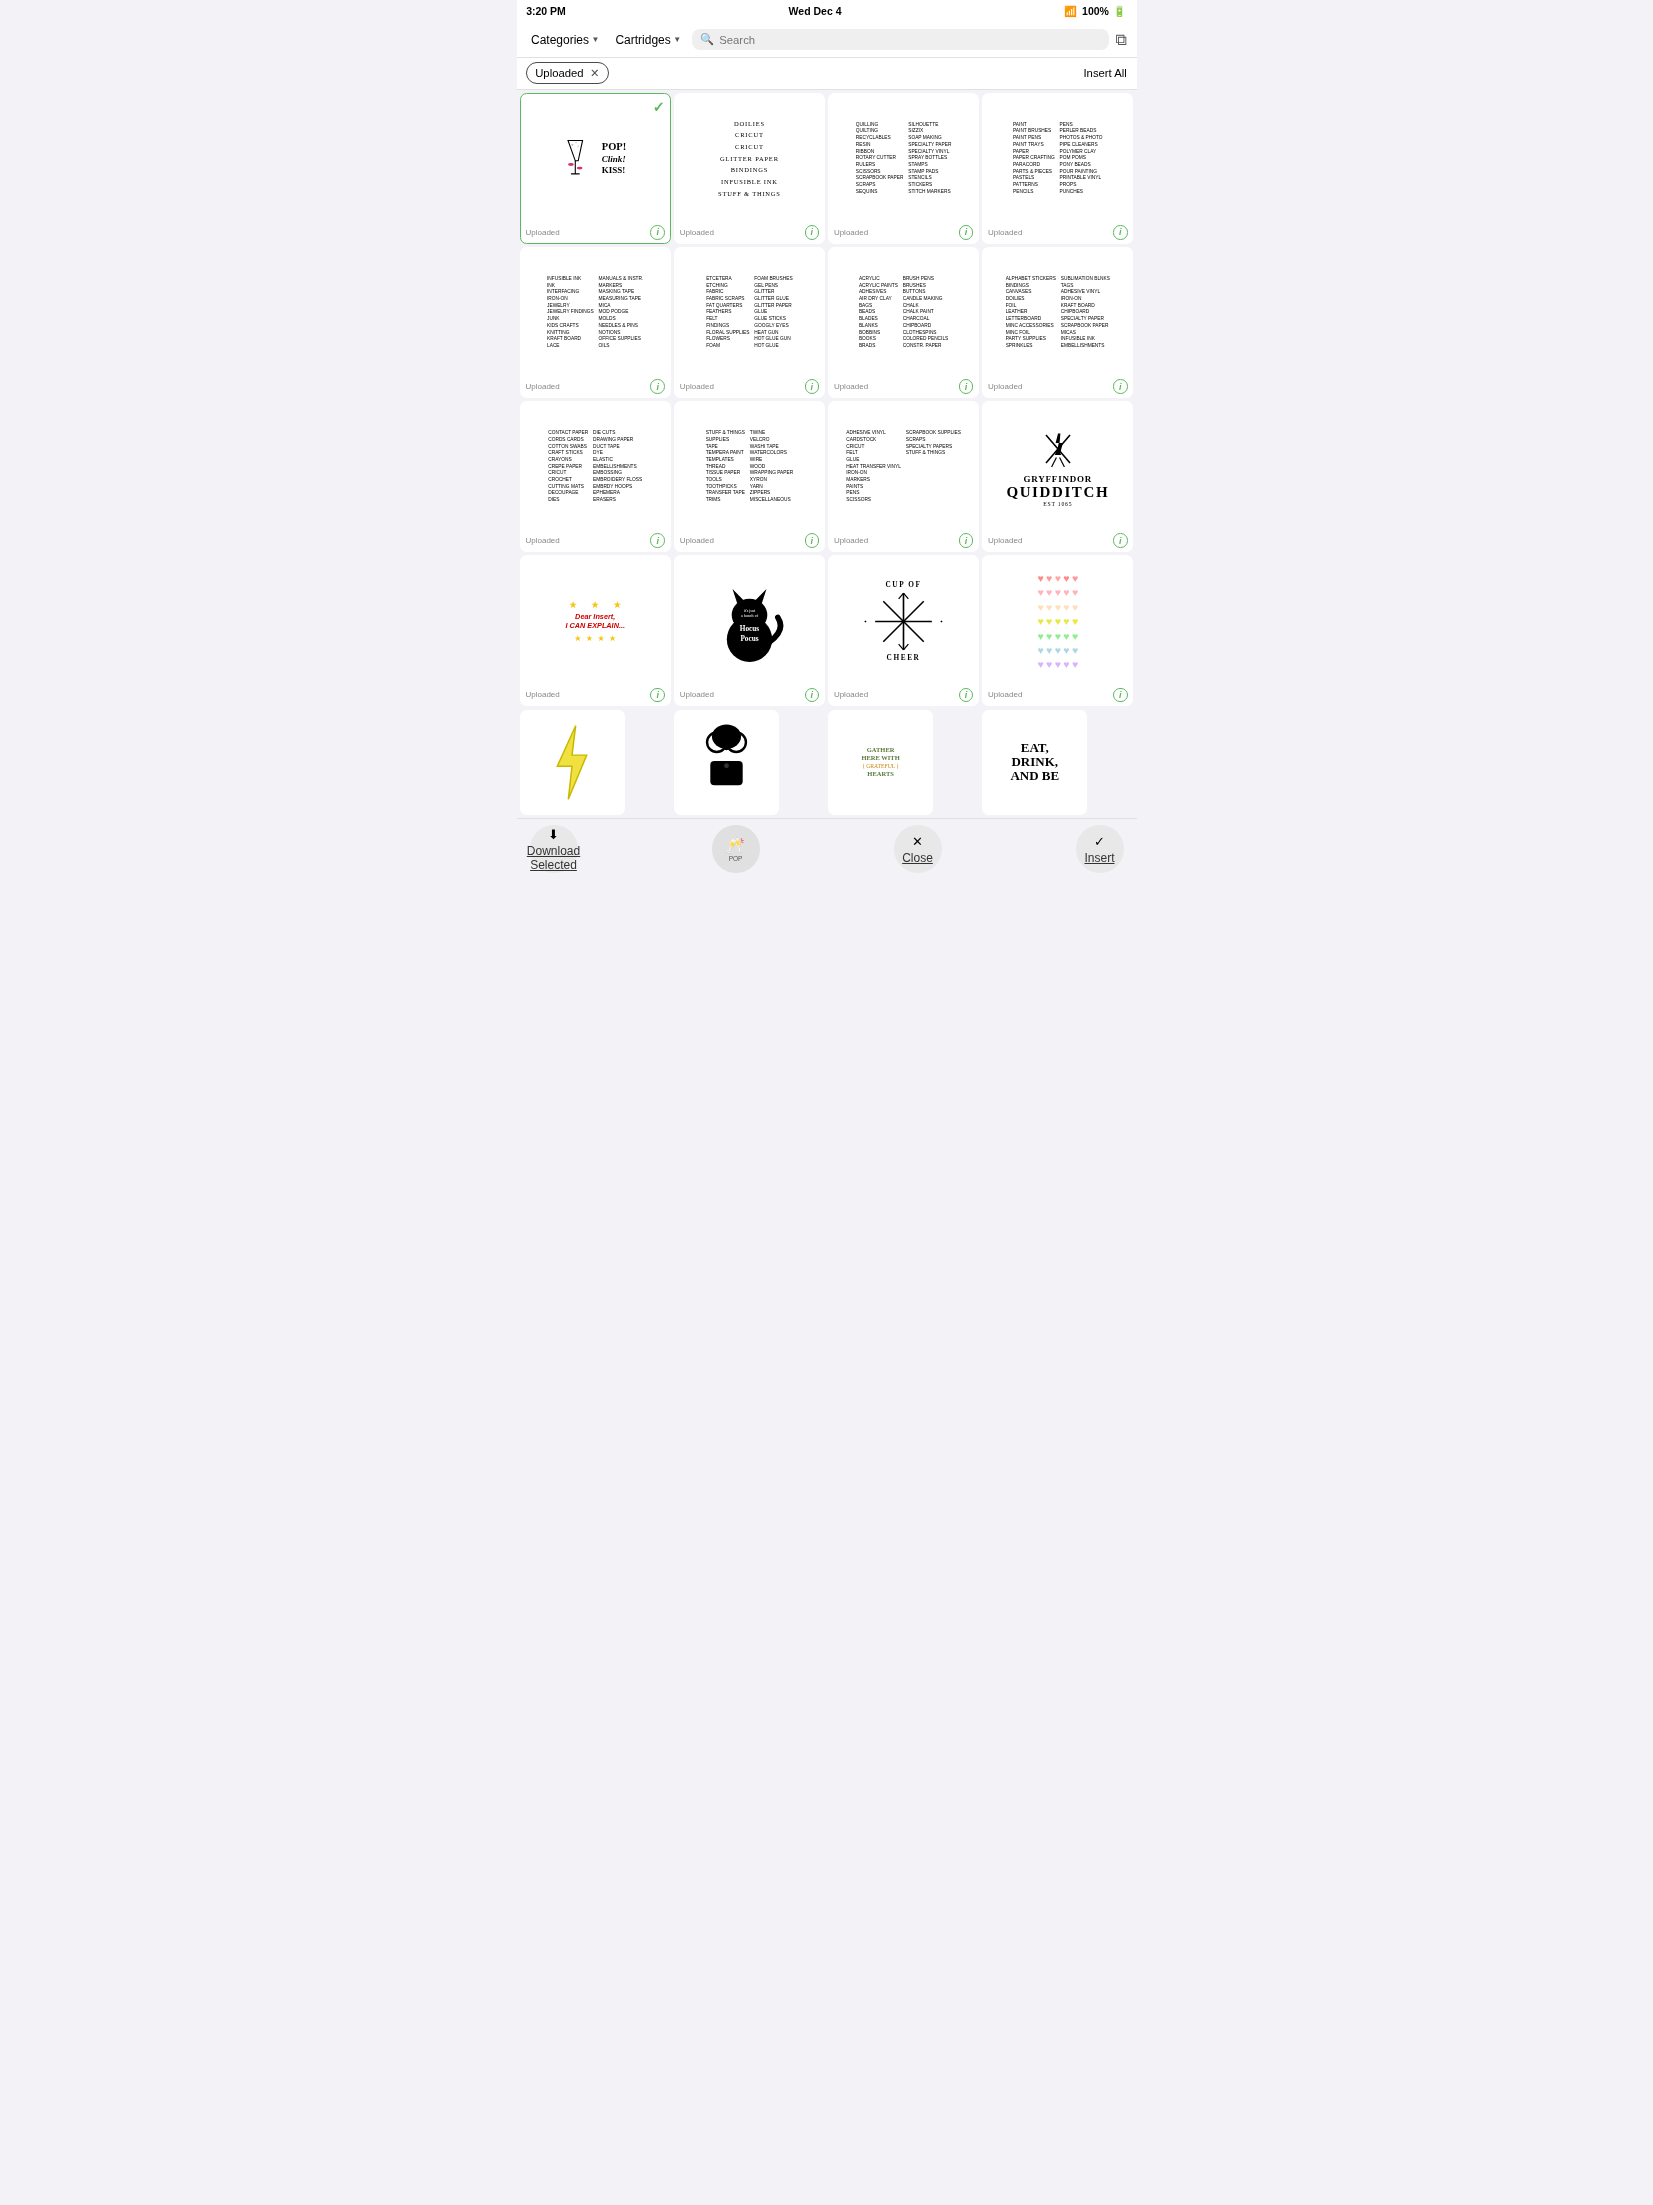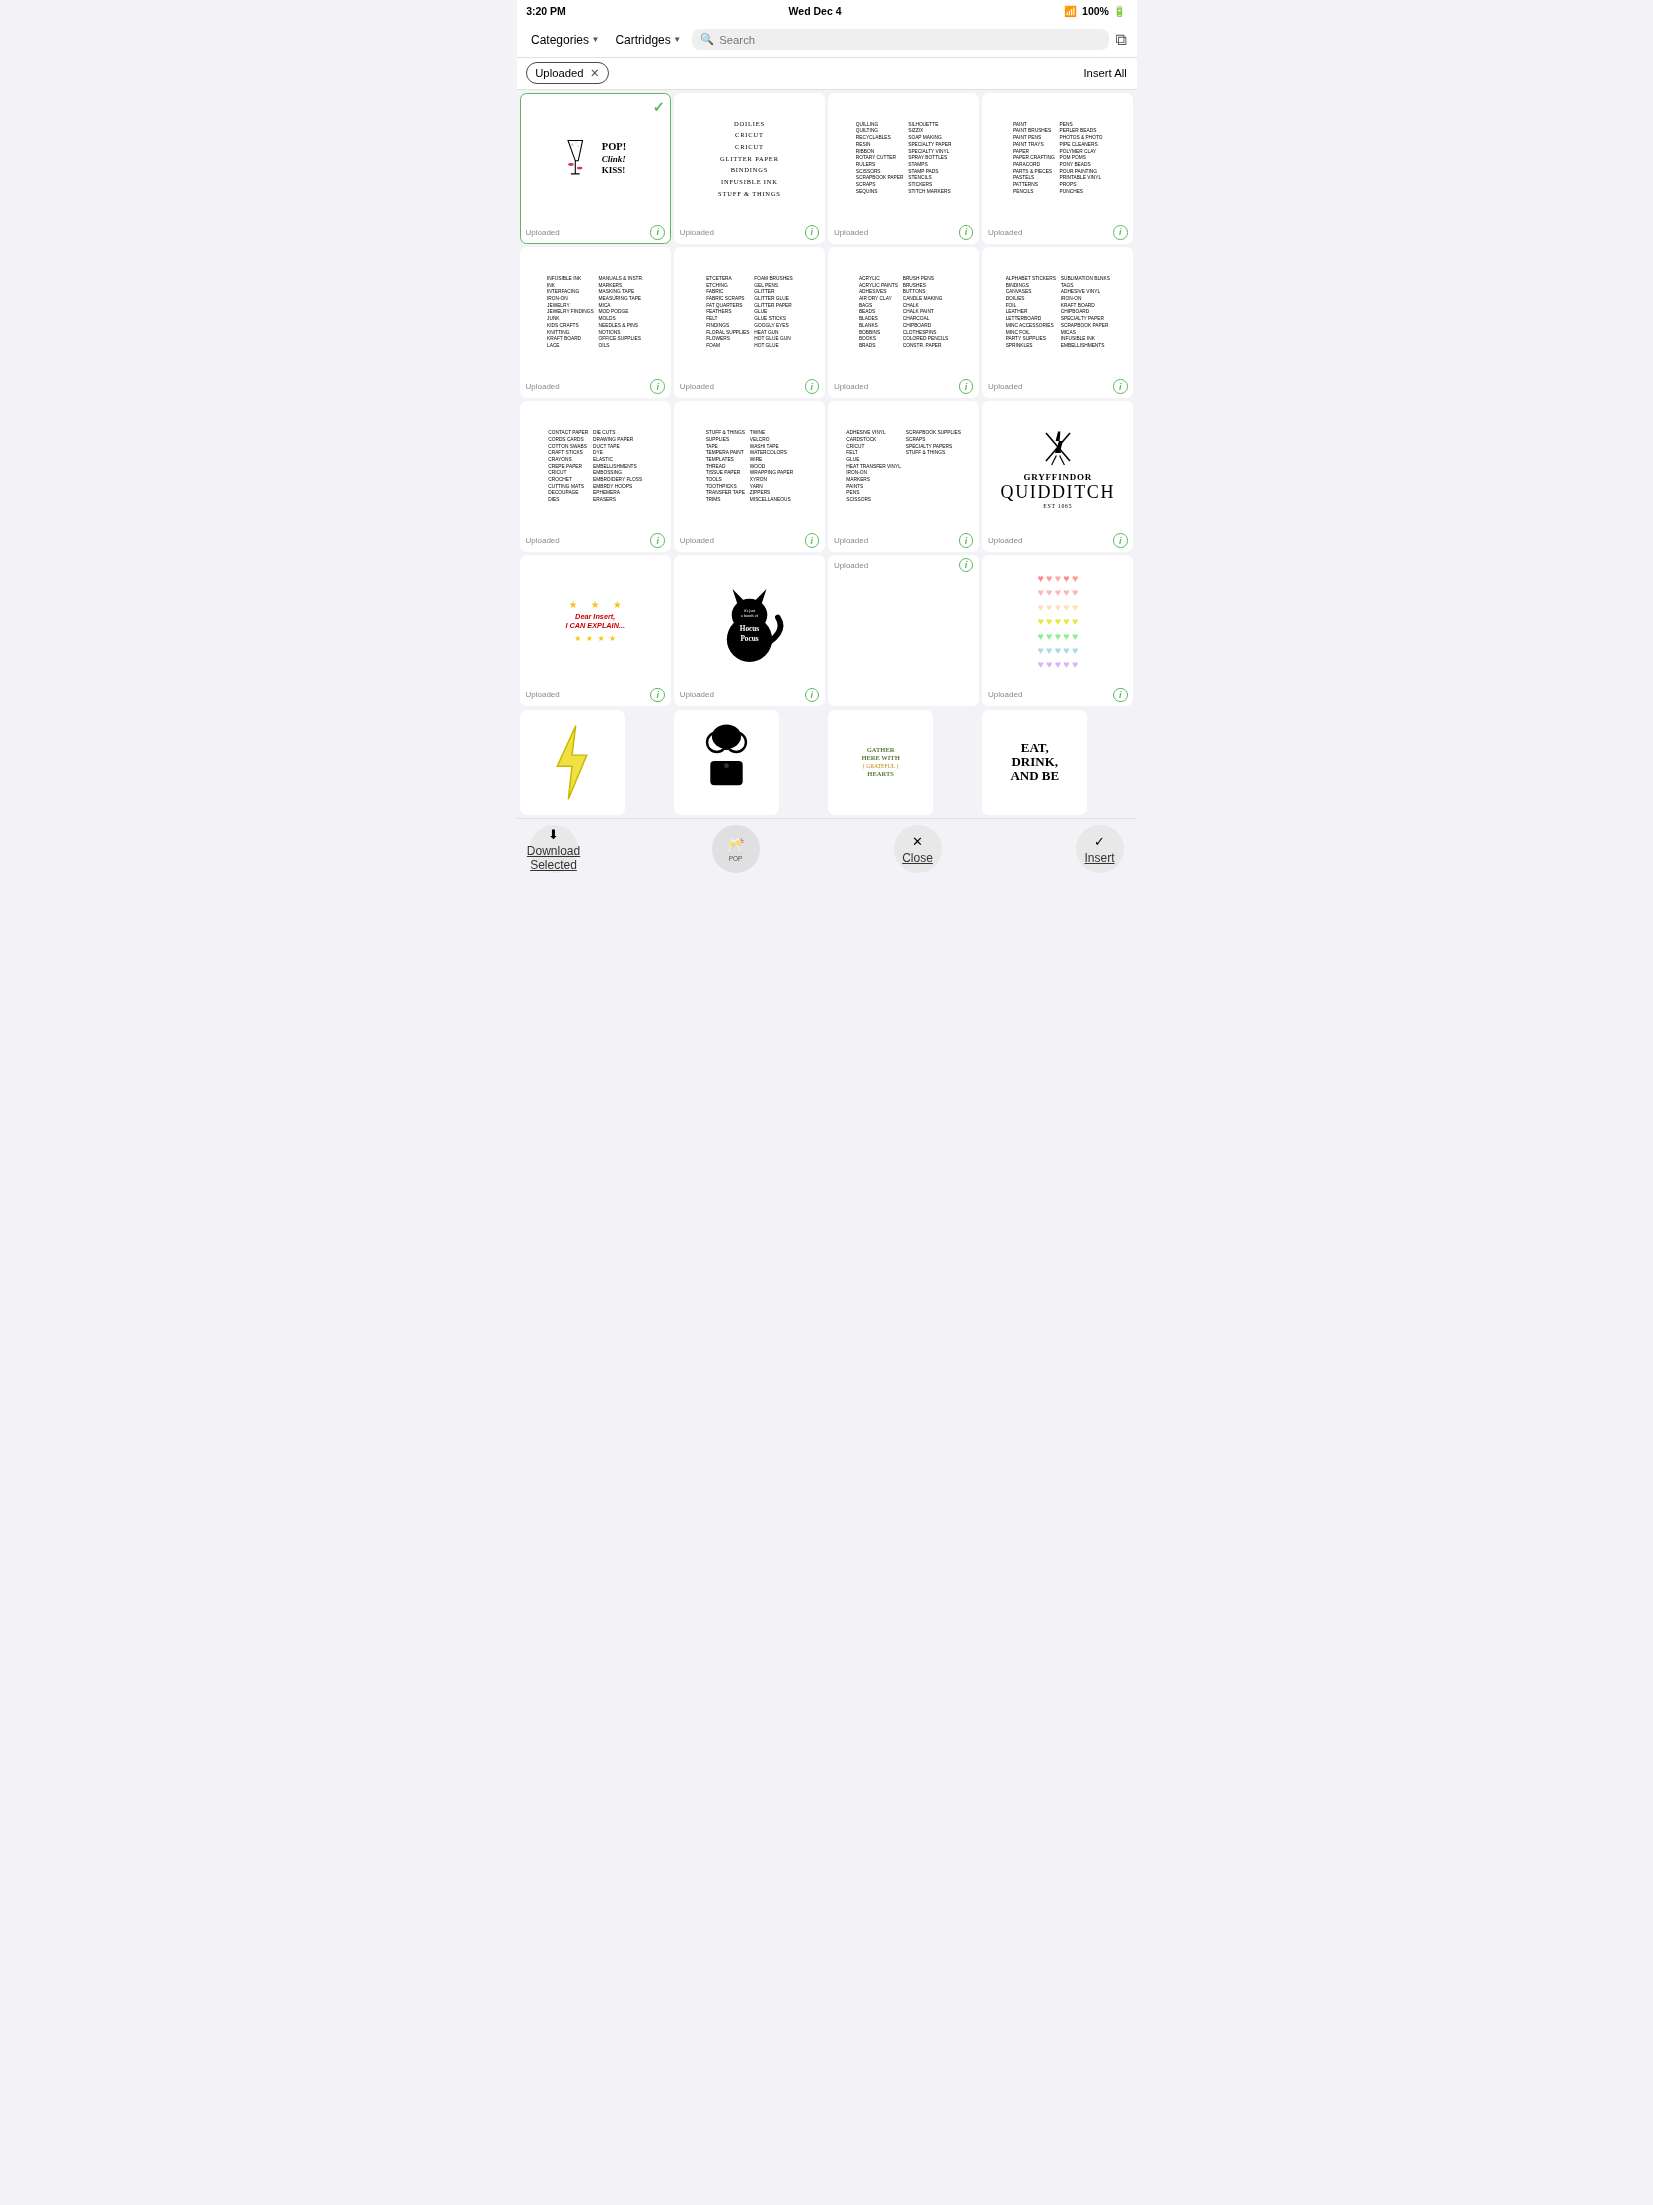--- a/index.html
+++ b/index.html
@@ -696,21 +696,21 @@
             <line x1="15" y1="45" x2="45" y2="10" stroke="#000" stroke-width="2"></line>
             <line x1="45" y1="45" x2="15" y2="10" stroke="#000" stroke-width="2"></line>
             <polygon points="30,25 26,35 34,35" fill="#000"></polygon>
             <line x1="28" y1="38" x2="22" y2="50" stroke="#000" stroke-width="1.5"></line>
             <line x1="32" y1="38" x2="38" y2="50" stroke="#000" stroke-width="1.5"></line>
 
             <polygon points="30,8 27,20 31,20 28,32 33,32 36,20 32,20 33,8" fill="#000"></polygon>
           </svg>
         </div>
         <div class="top-text" style="font-size:9px; font-weight:900; letter-spacing:0.8px; font-family:Georgia,serif;">GRYFFINDOR</div>
-        <div class="bottom-text" style="font-size:18px; font-weight:400; letter-spacing:1.6px; font-family:Georgia,serif;">QUIDDITCH</div>
+        <div class="bottom-text" style="font-size:15px; font-weight:700; letter-spacing:1.6px; font-family:Georgia,serif;">QUIDDITCH</div>
         <div class="est" style="font-size:5.7px; letter-spacing:0.8px;">EST 1065</div>
       </div>
     </div>
     <div class="card-footer">
       <span>Uploaded</span>
       <div class="info-icon">i</div>
     </div>
   </div>
 
   <div class="card">
@@ -756,20 +756,39 @@
         <text x="45" y="74" text-anchor="middle" fill="#fff" font-size="9" font-weight="bold" font-family="cursive">Pocus</text>
       </svg>
     </div>
     <div class="card-footer">
       <span>Uploaded</span>
       <div class="info-icon">i</div>
     </div>
   </div>
 
   <div class="card">
+    <div class="card-content">
+      <svg width="81" height="81" viewBox="0 0 100 100" style="font-size:14px">
+
+        <line x1="50" y1="15" x2="50" y2="85" stroke="#000" stroke-width="2"></line>
+        <line x1="15" y1="50" x2="85" y2="50" stroke="#000" stroke-width="2"></line>
+        <line x1="25" y1="25" x2="75" y2="75" stroke="#000" stroke-width="2"></line>
+        <line x1="75" y1="25" x2="25" y2="75" stroke="#000" stroke-width="2"></line>
+
+        <line x1="50" y1="15" x2="44" y2="22" stroke="#000" stroke-width="1.5"></line>
+        <line x1="50" y1="15" x2="56" y2="22" stroke="#000" stroke-width="1.5"></line>
+        <line x1="50" y1="85" x2="44" y2="78" stroke="#000" stroke-width="1.5"></line>
+        <line x1="50" y1="85" x2="56" y2="78" stroke="#000" stroke-width="1.5"></line>
+
+        <text x="50" y="7" text-anchor="middle" font-size="9" font-weight="900" font-family="Georgia,serif" letter-spacing="2">CUP OF</text>
+        <text x="50" y="97" text-anchor="middle" font-size="9" font-weight="900" font-family="Georgia,serif" letter-spacing="2">CHEER</text>
+        <text x="3" y="52" text-anchor="middle" font-size="5" font-family="Georgia,serif">✦</text>
+        <text x="97" y="52" text-anchor="middle" font-size="5" font-family="Georgia,serif">✦</text>
+      </svg>
+    </div>
     <div class="card-footer">
       <span>Uploaded</span>
       <div class="info-icon">i</div>
     </div>
   </div>
 
   <div class="card">
     <div class="card-content">
       <div style="display:grid; grid-template-columns: repeat(5,1fr); gap:2.4px; padding:4.8px;">
         <span style="color:#ff8888; font-size:10.5px;">♥</span>

